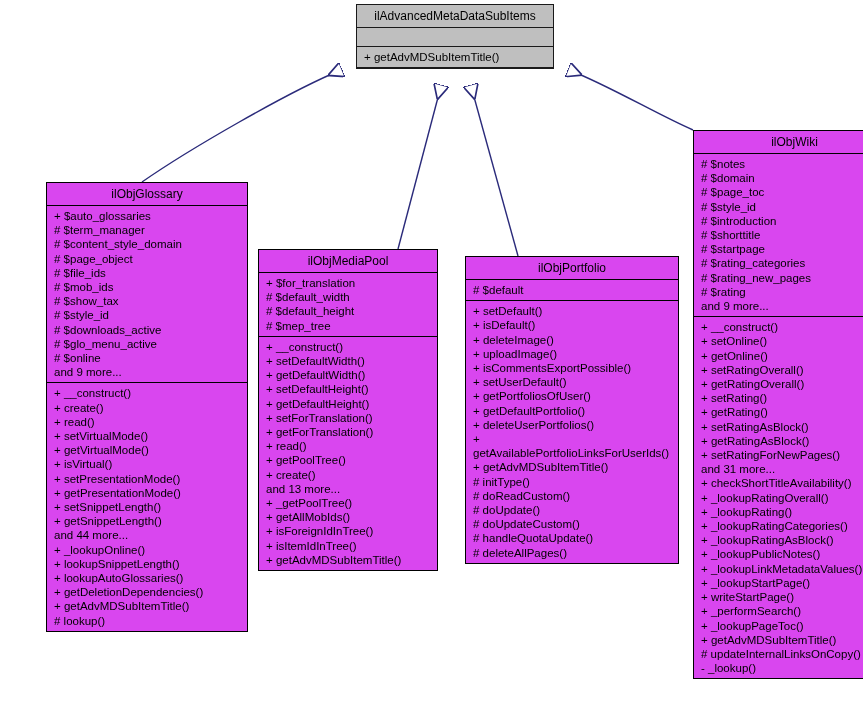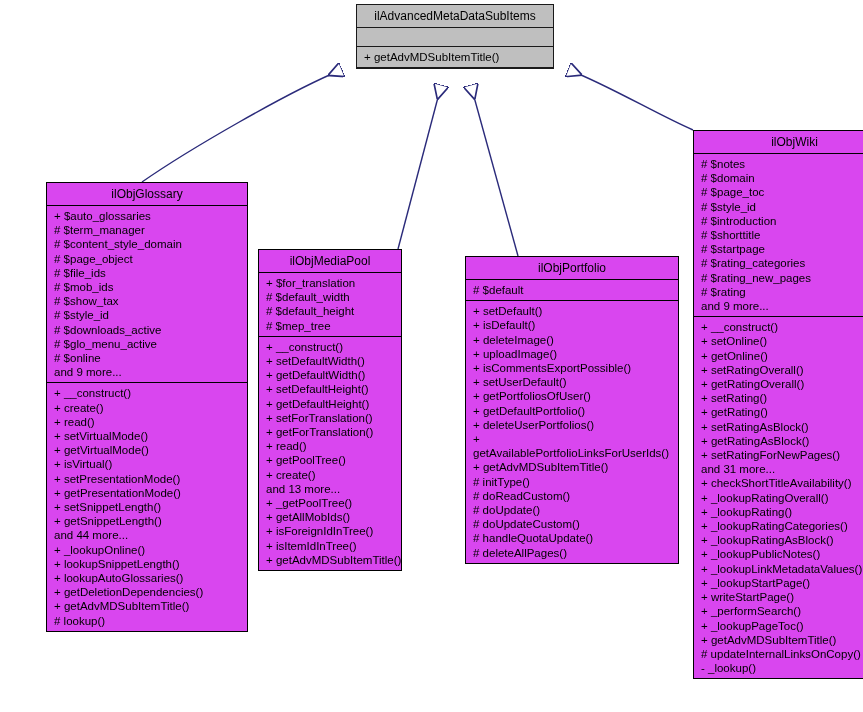--- a/index.html
+++ b/index.html
@@ -69,21 +69,21 @@
   }
   .uml-row {
     white-space: nowrap;
   }
   .uml-row.wrap {
     white-space: normal;
   }
   
   #box-root      { left: 318px; top: 4px;   width: 198px; }
   #box-glossary  { left: 8px;   top: 182px; width: 202px; }
-  #box-mediapool { left: 220px; top: 249px; width: 144px; }
+  #box-mediapool { left: 220px; top: 249px; width: 180px; }
   #box-portfolio { left: 427px; top: 256px; width: 214px; }
   #box-wiki      { left: 655px; top: 130px; width: 203px; }
 </style>
 </head>
 <body>
 
 <div id="diagram-canvas">
 
   <svg class="edges" viewBox="0 0 863 712" xmlns="http://www.w3.org/2000/svg">
     <defs>

